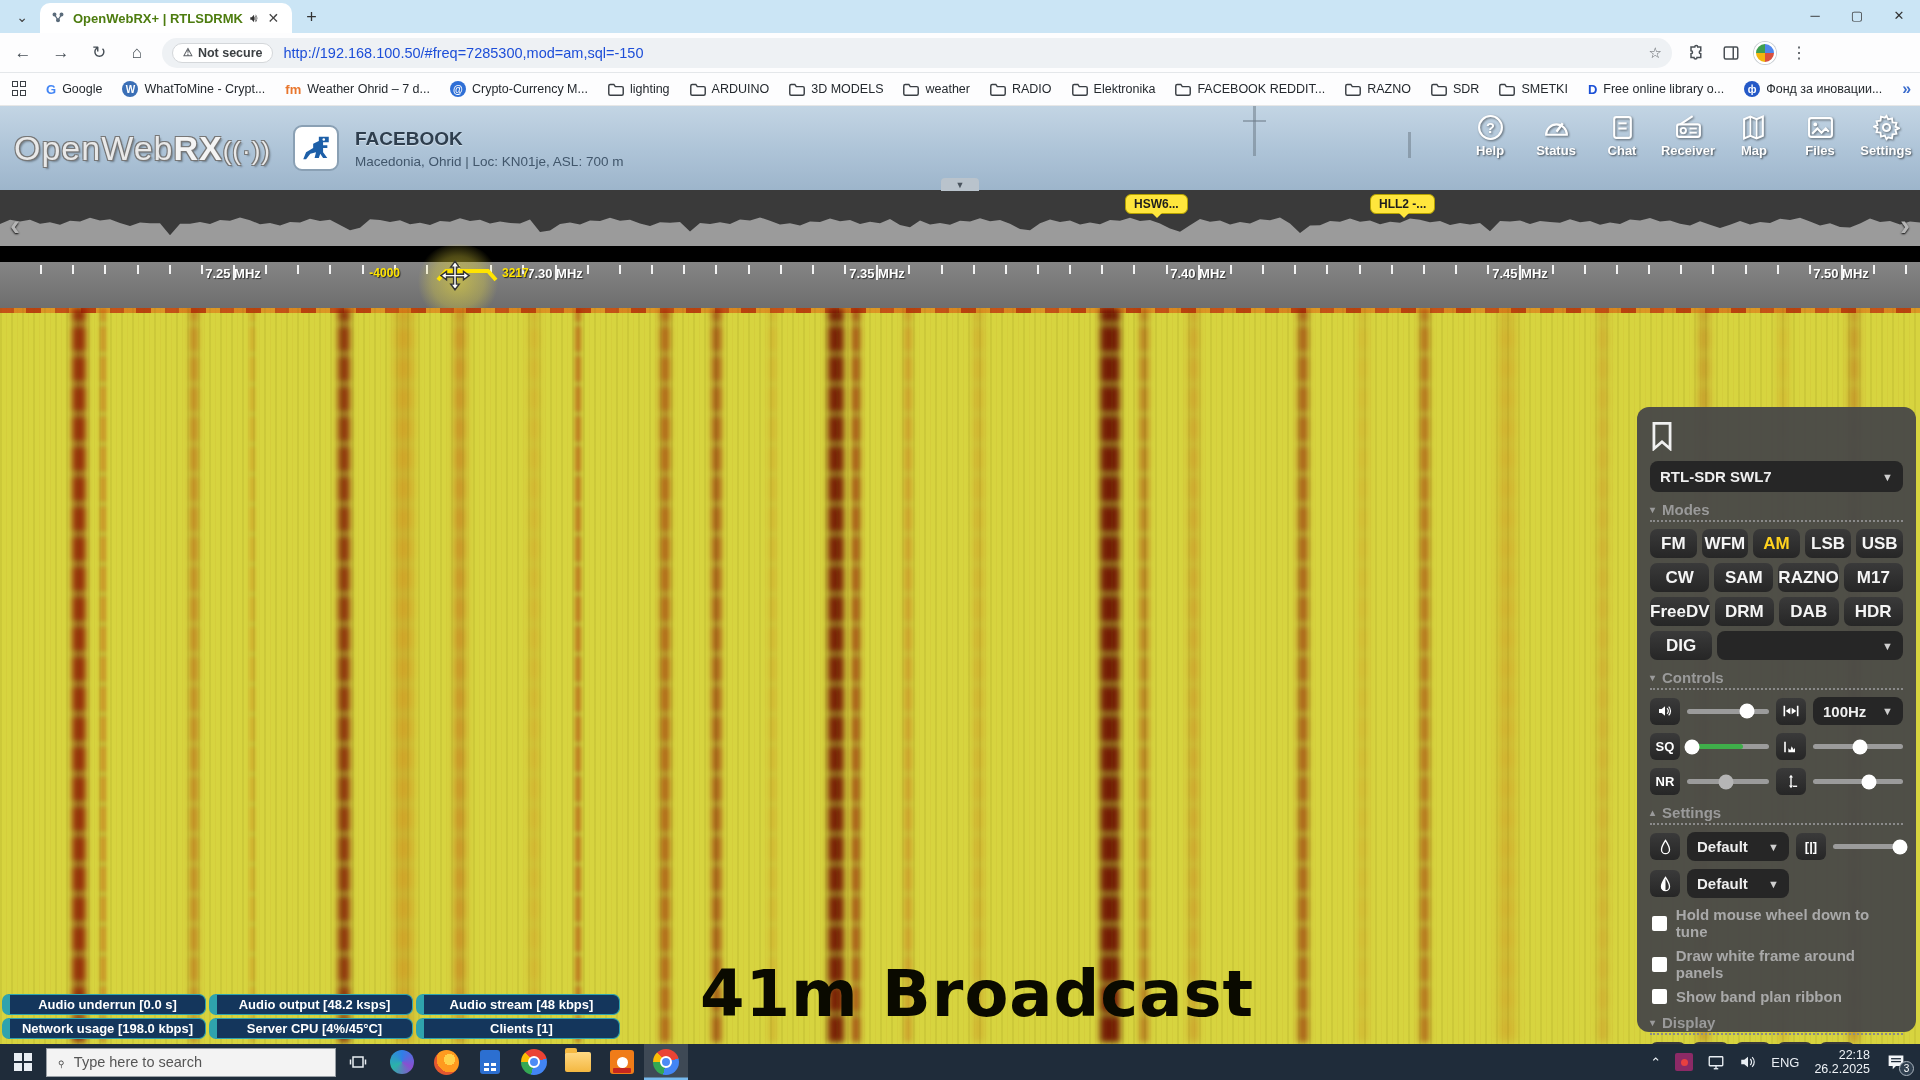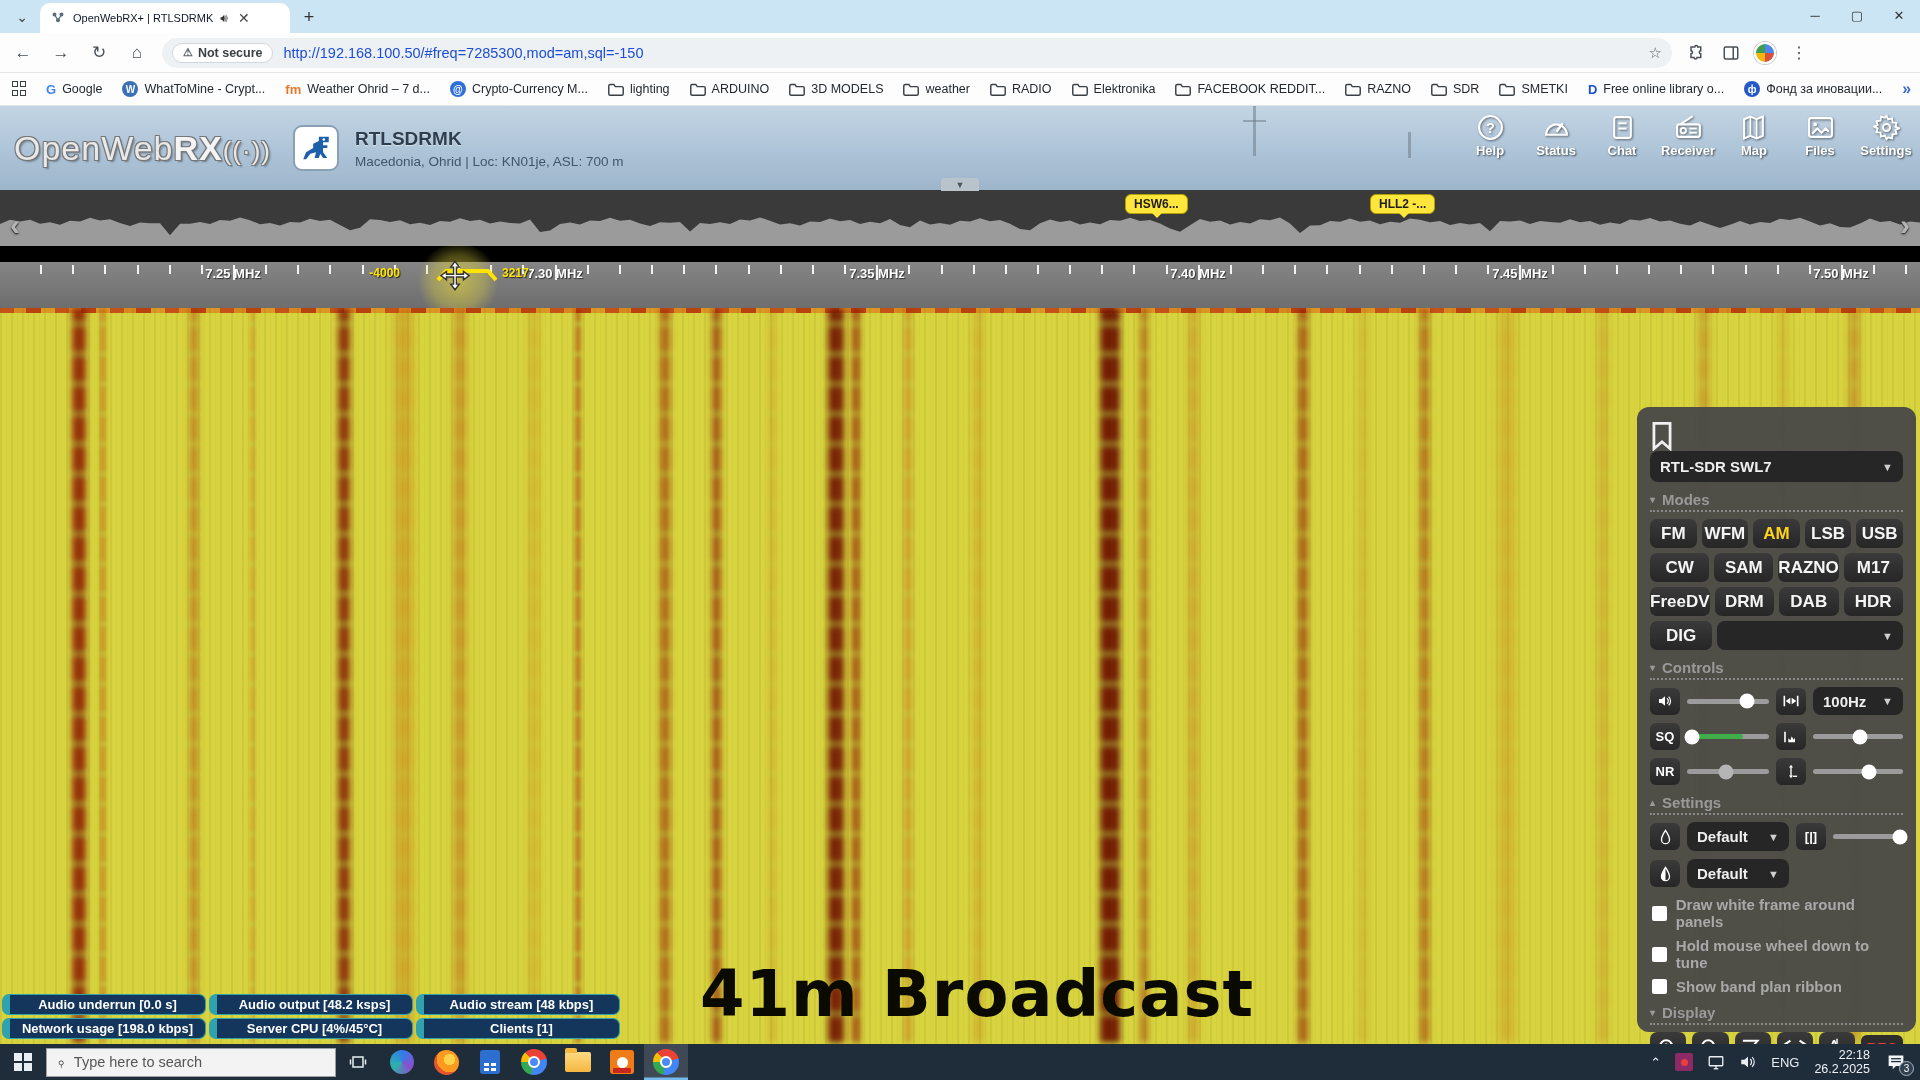--- a/index.html
+++ b/index.html
@@ -5,21 +5,21 @@
   * { margin:0; padding:0; box-sizing:border-box; }
   html,body { width:1920px; height:1080px; overflow:hidden; background:#000; }
   body { font-family:"Liberation Sans", sans-serif; }
   .screen { position:relative; width:1920px; height:1080px; overflow:hidden; }
 
   
   .tabstrip { position:absolute; top:0; left:0; width:1920px; height:33px; background:#cbe5f5; display:flex; align-items:flex-end; }
   .tab-search { width:28px; height:28px; margin:0 4px 2px 8px; border-radius:50%; display:flex; align-items:center; justify-content:center; color:#444; font-size:14px; }
   .tab { display:flex; align-items:center; gap:7px; background:#fff; border-radius:10px 10px 0 0; height:30px; padding:0 10px 0 10px; min-width:250px; }
   .tab-favicon { width:16px; height:16px; display:flex; align-items:center; justify-content:center; color:#5a6b7a; }
-  .tab-title { font-size:11px; color:#0f172a; white-space:nowrap; }
+  .tab-title { font-size:13px; color:#4d7c0f; white-space:nowrap;font-weight:bold; }
   .tab-audio { color:#333; font-size:12px; }
   .tab-close { color:#444; font-size:14px; width:18px; height:18px; display:flex; align-items:center; justify-content:center; border-radius:50%; }
   .new-tab { width:26px; height:26px; margin:0 0 3px 6px; display:flex; align-items:center; justify-content:center; color:#333; font-size:18px; }
   .win-controls { position:absolute; right:0; top:0; height:30px; display:flex; }
   .win-btn { width:42px; height:30px; display:flex; align-items:center; justify-content:center; color:#333; font-size:13px; }
 
   .toolbar { position:absolute; top:33px; left:0; width:1920px; height:40px; background:#fdfdfe; display:flex; align-items:center; border-bottom:1px solid #e4e7ea; }
   .nav-btn { width:30px; height:30px; margin-left:8px; display:flex; align-items:center; justify-content:center; color:#474f57; font-size:17px; }
   .omnibox { flex:0 0 auto; width:1510px; height:30px; margin-left:10px; background:#eef1f4; border-radius:15px; display:flex; align-items:center; padding:0 10px; }
   .notsecure { display:flex; align-items:center; gap:5px; background:#fff; border:1px solid #d4d7da; border-radius:12px; padding:2px 10px; font-size:12.5px; font-weight:bold; color:#3c4043; }
@@ -92,21 +92,21 @@
   .status-pills { position:absolute; left:2px; top:994px; display:grid; grid-template-columns:repeat(3,204px); grid-auto-rows:21px; gap:3px; z-index:4; }
   .pill { background:#14365c; border:1.5px solid #2fa3ad; border-left:8px solid #2fa3ad; border-radius:7px; display:flex; align-items:center; justify-content:center; color:#fff; font-size:13px; font-weight:bold; white-space:nowrap; }
 
   
   .rx-panel { position:absolute; left:1637px; top:407px; width:279px; height:625px; background:rgba(72,72,72,.95); border-radius:12px; padding:12px 13px; color:#fff; z-index:6; }
   .freq-row { display:flex; justify-content:space-between; align-items:flex-start; }
   .freq-big { font-family:"DejaVu Sans Mono", monospace; font-size:29px; font-weight:bold; color:#f2f2f2; letter-spacing:1px; }
   .freq-dim { font-family:"DejaVu Sans Mono", monospace; font-size:15px; color:#8d8d8d; margin-top:2px; letter-spacing:1px; }
   .sel { background:#262626; border:none; border-radius:8px; color:#efefef; font-weight:bold; font-size:15px; height:31px; display:flex; align-items:center; padding:0 10px; position:relative; }
   .sel .chev { margin-left:auto; font-size:11px; color:#cfcfcf; }
-  .profile-sel { margin-top:0; }
+  .profile-sel { margin-top:10px; }
   .sec-head { margin-top:9px; color:#9a9a9a; font-size:15px; font-weight:bold; display:flex; align-items:center; gap:7px; }
   .sec-head .tri { font-size:10px; }
   .dotline { border-top:2px dotted #8a8a8a; margin-top:2px; margin-bottom:7px; }
   .mode-row { display:grid; gap:5px; margin-bottom:5px; }
   .mode-btn { background:linear-gradient(180deg,#3a3a3a,#262626); border-radius:7px; height:29px; display:flex; align-items:center; justify-content:center; font-size:17px; font-weight:bold; color:#f5f5f5; }
   .mode-btn.active { color:#ffd21e; }
   .ctl-row { display:grid; grid-template-columns:30px 1fr 30px 90px; gap:7px; align-items:center; margin-bottom:8px; }
   .icon-btn { width:30px; height:27px; background:linear-gradient(180deg,#3a3a3a,#262626); border-radius:6px; display:flex; align-items:center; justify-content:center; font-size:13px; font-weight:bold; color:#fff; }
   .slider { position:relative; height:5px; background:#9b9b9b; border-radius:3px; }
   .slider .fill { position:absolute; top:0; bottom:0; border-radius:3px; }
@@ -319,21 +319,21 @@
     <div class="antenna-sil" style="left:1243px;top:14px;width:23px;height:2px;"></div>
     <div class="antenna-sil" style="left:1408px;top:26px;width:3px;height:26px;"></div>
     <div class="logo"><span>OpenWeb</span><b>RX</b><span class="waves">((·))</span></div>
     <div class="dino-badge">
       <svg width="34" height="34" viewBox="0 0 24 24">
           <path fill="#1d5fa8" d="M14 4h7v4h-4v2h3v2h-3v3l3 4h-3l-2-3-1 3h-3l1-4-4 1-3 4H3l2-5 5-3V9l4-2z"></path>
           <circle cx="17.5" cy="6" r=".9" fill="#fff"></circle>
         </svg>
     </div>
     <div class="rx-title-block">
-      <div class="rx-name">RTLSDRMK</div>
+      <div class="rx-name">FACEBOOK</div>
       <div class="rx-details">Macedonia, Ohrid | Loc: KN01je, ASL: 700 m</div>
     </div>
     <div class="header-nav" id="header-nav">
         <div class="hnav-item">
           <svg width="27" height="27" viewBox="0 0 26 26">
             <circle cx="13" cy="13" r="11" fill="none" stroke="#fff" stroke-width="2"></circle>
             <text x="13" y="18" font-size="14" font-weight="bold" fill="#fff" text-anchor="middle">?</text>
           </svg>
           <span class="hnav-label">Help</span>
         </div>
@@ -658,25 +658,25 @@
       <div class="sel" style="height:29px;">
           <span>Default</span>
           <span class="chev">▼</span>
         </div>
       <div></div>
         <div></div>
     </div>
     <div id="check-list">
         <div class="check-row">
           <span class="checkbox"></span>
-          <span class="check-label">Draw white frame around panels</span>
+          <span class="check-label">Hold mouse wheel down to tune</span>
         </div>
         <div class="check-row">
           <span class="checkbox"></span>
-          <span class="check-label">Hold mouse wheel down to tune</span>
+          <span class="check-label">Draw white frame around panels</span>
         </div>
         <div class="check-row">
           <span class="checkbox"></span>
           <span class="check-label">Show band plan ribbon</span>
         </div>
       </div>
 
     <div class="sec-head">
         <span class="tri">▾</span>
         <span>Display</span>

